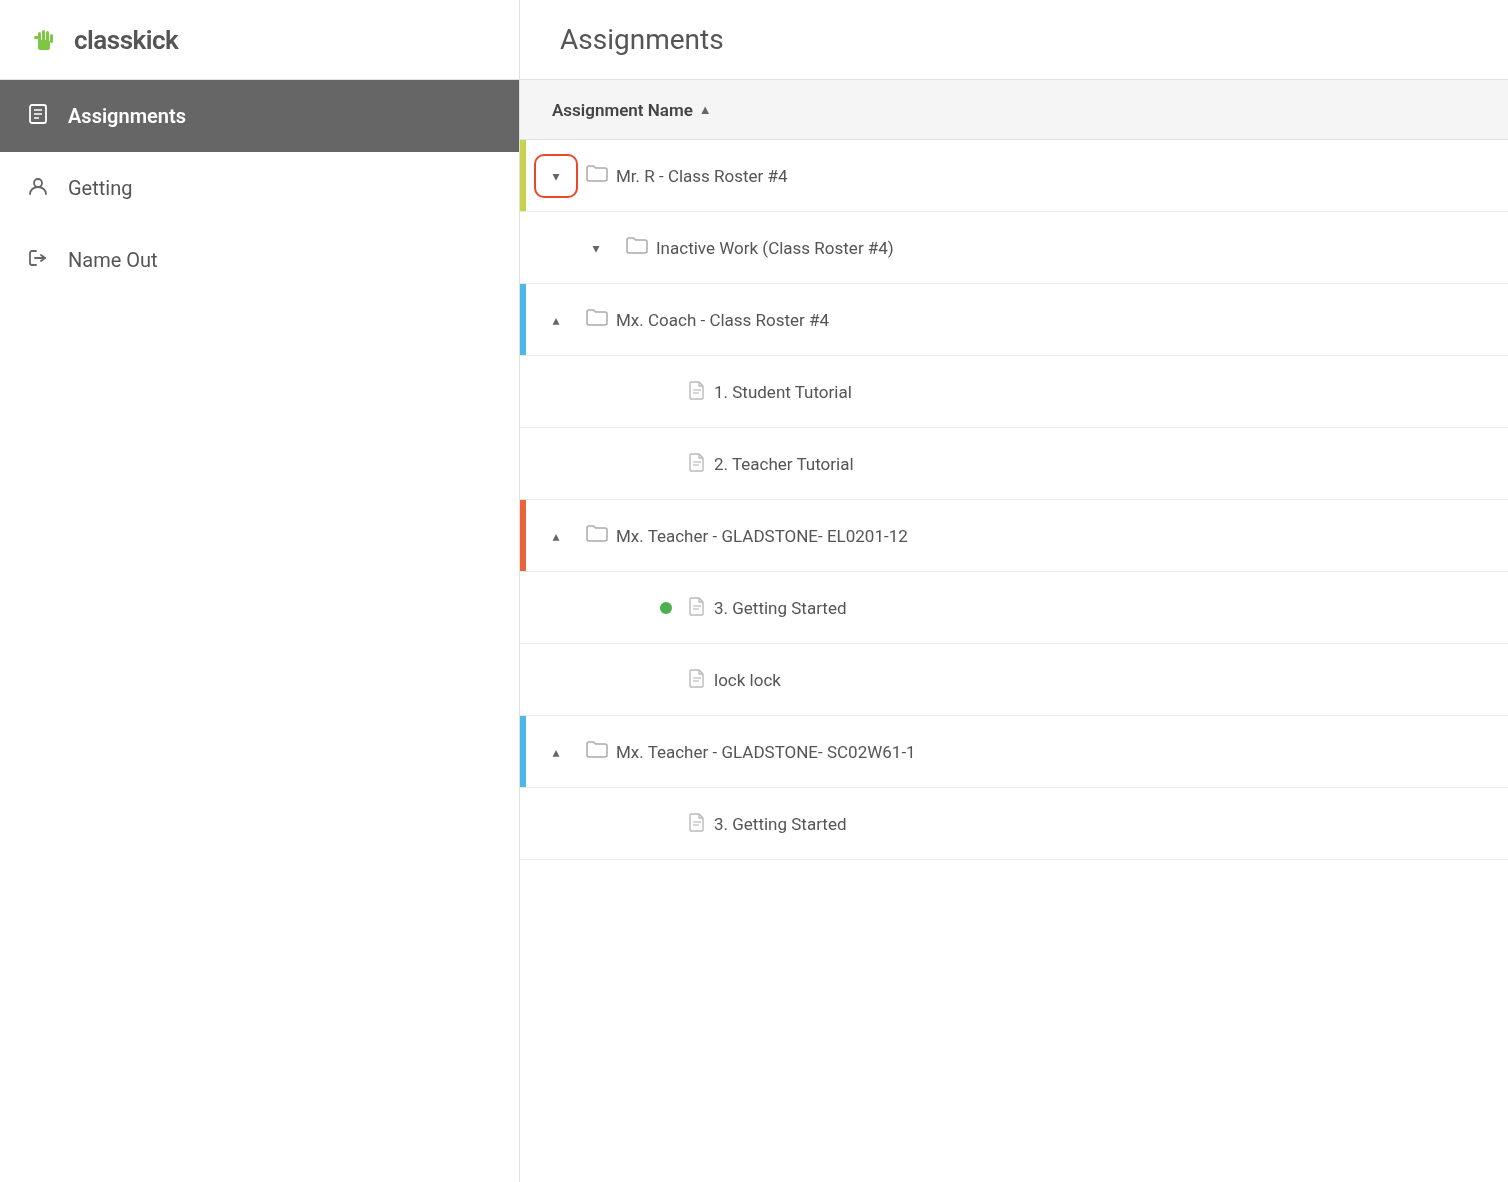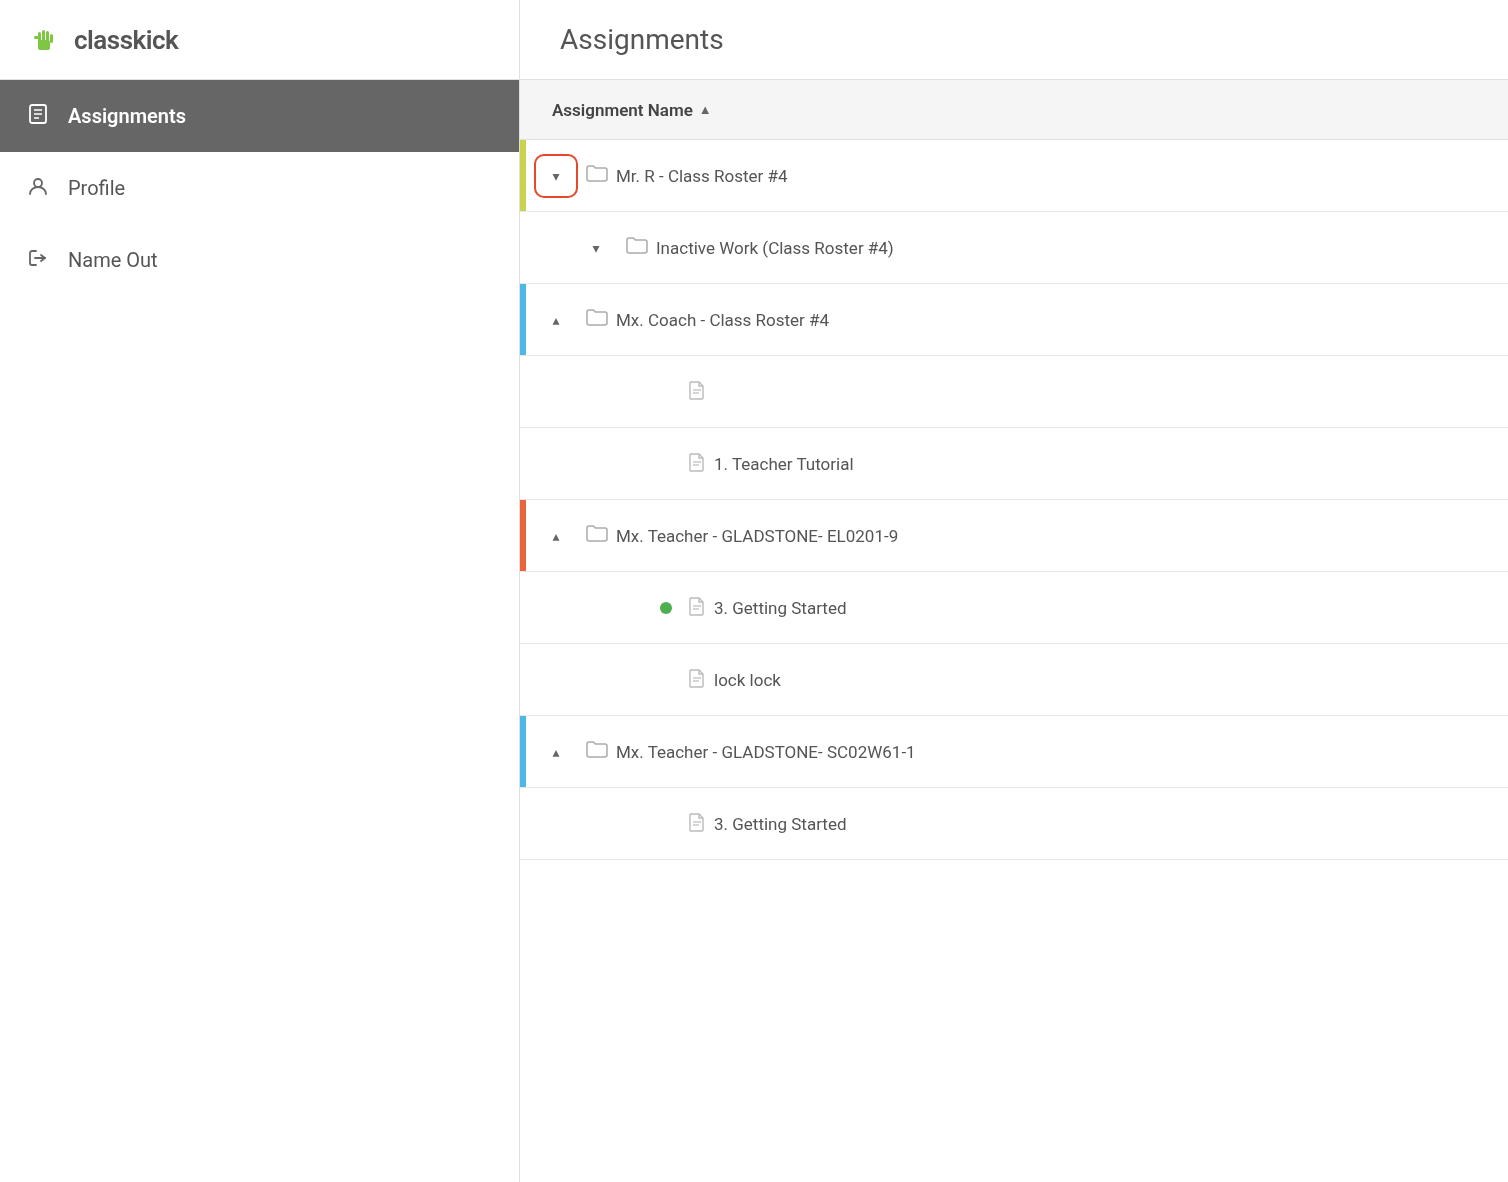--- a/index.html
+++ b/index.html
@@ -266,21 +266,21 @@
       </span>
       <span class="sidebar-item-label">Assignments</span>
     </div>
     <div class="sidebar-item">
       <span class="sidebar-icon">
         <svg width="22" height="22" viewBox="0 0 22 22" fill="none">
           <circle cx="11" cy="8" r="4" stroke="#666" stroke-width="1.8" fill="none"></circle>
           <path d="M3 19c0-4 3.6-7 8-7s8 3 8 7" stroke="#666" stroke-width="1.8" fill="none" stroke-linecap="round"></path>
         </svg>
       </span>
-      <span class="sidebar-item-label">Profile</span>
+      <span class="sidebar-item-label">Getting</span>
     </div>
     <div class="sidebar-item">
       <span class="sidebar-icon">
         <svg width="22" height="22" viewBox="0 0 22 22" fill="none">
           <path d="M9 4H5a2 2 0 0 0-2 2v10a2 2 0 0 0 2 2h4" stroke="#666" stroke-width="1.8" fill="none" stroke-linecap="round"></path>
           <polyline points="14,8 18,11 14,14" stroke="#666" stroke-width="1.8" fill="none" stroke-linecap="round" stroke-linejoin="round"></polyline>
           <line x1="8" y1="11" x2="18" y2="11" stroke="#666" stroke-width="1.8" stroke-linecap="round"></line>
         </svg>
       </span>
       <span class="sidebar-item-label">Name Out</span>
@@ -326,42 +326,43 @@
           <div class="left-bar none"></div>
           <div class="row-indent" style="width: 90px;"></div>
           <div style="width: 44px;"></div>
           <div style="width: 20px;"></div>
           <span class="doc-icon"><svg width="18" height="20" viewBox="0 0 18 20" fill="none">
       <path d="M3 2h8l4 4v12a1 1 0 0 1-1 1H3a1 1 0 0 1-1-1V3a1 1 0 0 1 1-1z" stroke="#bbb" stroke-width="1.4" fill="none"></path>
       <polyline points="11,2 11,6 15,6" stroke="#bbb" stroke-width="1.4" fill="none"></polyline>
       <line x1="5" y1="10" x2="13" y2="10" stroke="#bbb" stroke-width="1.2"></line>
       <line x1="5" y1="13" x2="11" y2="13" stroke="#bbb" stroke-width="1.2"></line>
     </svg></span>
+          <span class="row-label">1. Student Tutorial</span>
         </div>
         <div class="assignment-row">
           <div class="left-bar none"></div>
           <div class="row-indent" style="width: 90px;"></div>
           <div style="width: 44px;"></div>
           <div style="width: 20px;"></div>
           <span class="doc-icon"><svg width="18" height="20" viewBox="0 0 18 20" fill="none">
       <path d="M3 2h8l4 4v12a1 1 0 0 1-1 1H3a1 1 0 0 1-1-1V3a1 1 0 0 1 1-1z" stroke="#bbb" stroke-width="1.4" fill="none"></path>
       <polyline points="11,2 11,6 15,6" stroke="#bbb" stroke-width="1.4" fill="none"></polyline>
       <line x1="5" y1="10" x2="13" y2="10" stroke="#bbb" stroke-width="1.2"></line>
       <line x1="5" y1="13" x2="11" y2="13" stroke="#bbb" stroke-width="1.2"></line>
     </svg></span>
-          <span class="row-label">1. Teacher Tutorial</span>
+          <span class="row-label">2. Teacher Tutorial</span>
         </div>
         <div class="assignment-row">
           <div class="left-bar orange"></div>
           <div class="row-indent" style="width: 8px;"></div>
           <div class="chevron-btn">▴</div>
           <span class="folder-icon"><svg width="22" height="18" viewBox="0 0 22 18" fill="none">
       <path d="M1 3a2 2 0 0 1 2-2h4.5l2 2H19a2 2 0 0 1 2 2v9a2 2 0 0 1-2 2H3a2 2 0 0 1-2-2V3z" stroke="#aaa" stroke-width="1.5" fill="none"></path>
     </svg></span>
-          <span class="row-label">Mx. Teacher - GLADSTONE- EL0201-9</span>
+          <span class="row-label">Mx. Teacher - GLADSTONE- EL0201-12</span>
         </div>
         <div class="assignment-row">
           <div class="left-bar none"></div>
           <div class="row-indent" style="width: 90px;"></div>
           <div style="width: 44px;"></div>
           <div class="status-dot"></div>
           <span class="doc-icon"><svg width="18" height="20" viewBox="0 0 18 20" fill="none">
       <path d="M3 2h8l4 4v12a1 1 0 0 1-1 1H3a1 1 0 0 1-1-1V3a1 1 0 0 1 1-1z" stroke="#bbb" stroke-width="1.4" fill="none"></path>
       <polyline points="11,2 11,6 15,6" stroke="#bbb" stroke-width="1.4" fill="none"></polyline>
       <line x1="5" y1="10" x2="13" y2="10" stroke="#bbb" stroke-width="1.2"></line>

